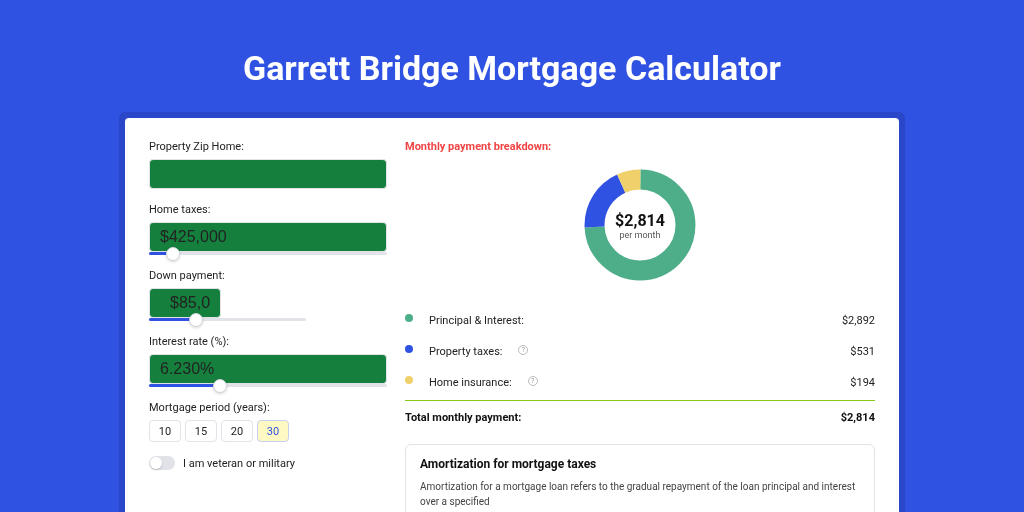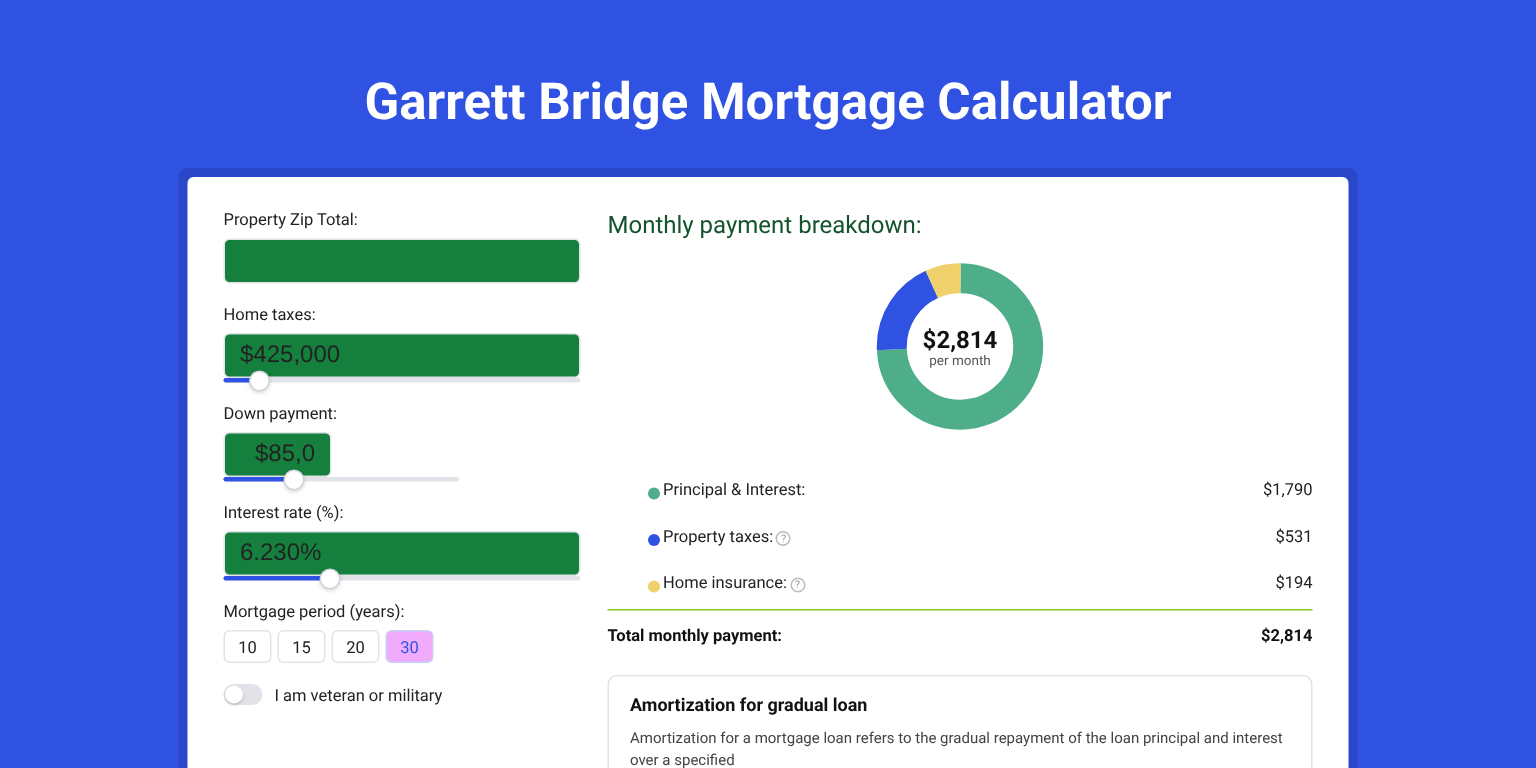--- a/index.html
+++ b/index.html
@@ -88,21 +88,21 @@
     border-radius: 4px;
     background: #fff;
     font-size: 11px;
     color: #222;
     display: flex;
     align-items: center;
     justify-content: center;
     cursor: pointer;
   }
   .period-btn.active {
-    background: #f0abfc;
+    background: #fef9c3;
     border-color: #c6d0f5;
     color: #3052e3;
   }
   .toggle-row {
     display: flex;
     align-items: center;
     gap: 8px;
     margin-top: 10px;
   }
   .toggle {
@@ -118,23 +118,23 @@
     left: 1px;
     top: 1px;
     width: 12px;
     height: 12px;
     background: #fff;
     border-radius: 50%;
     box-shadow: 0 1px 2px rgba(0,0,0,0.2);
   }
   .toggle-label { font-size: 11px; color: #222; }
   .breakdown-title {
-    font-size: 16px;
-    font-weight: 400;
-    color: #14532d;
+    font-size: 11px;
+    font-weight: 700;
+    color: #ef4444;
     margin-bottom: 12px;
   }
   .donut-wrap {
     display: flex;
     justify-content: center;
     margin-bottom: 20px;
   }
   .donut {
     position: relative;
     width: 120px;
@@ -152,21 +152,21 @@
   .donut-amount { font-weight: 700; font-size: 16px; color: #111; }
   .donut-sub { font-size: 9px; color: #555; }
   .legend-row {
     display: flex;
     align-items: center;
     justify-content: space-between;
     padding: 9px 0;
     font-size: 11px;
     color: #222;
   }
-  .legend-left { display: flex; align-items: flex-end; gap: 2px; margin-left: 27px; }
+  .legend-left { display: flex; align-items: flex-start; gap: 16px; }
   .dot { width: 8px; height: 8px; border-radius: 50%; display: inline-block; }
   .dot.green { background: #4fae8a; }
   .dot.blue { background: #3052e3; }
   .dot.yellow { background: #efd06b; }
   .info-icon {
     width: 10px;
     height: 10px;
     border: 1px solid #bbb;
     border-radius: 50%;
     display: inline-flex;
@@ -199,21 +199,21 @@
 <body>
 
 <h1 class="page-title">Garrett Bridge Mortgage Calculator</h1>
 
 <div class="card-wrap">
   <div class="card">
 
     <div class="left">
 
       <div class="field-block">
-        <div class="field-label">Property Zip Total:</div>
+        <div class="field-label">Property Zip Home:</div>
         <input class="text-input" value="" style="">
       </div>
 
       <div class="field-block">
         <div class="field-label">Home taxes:</div>
         <input class="text-input" value="$425,000" style="">
         <div class="slider-track">
           <div class="slider-fill" style="width:10%"></div>
           <div class="slider-thumb" style="left:10%"></div>
         </div>
@@ -271,21 +271,21 @@
             <div class="donut-sub">per month</div>
           </div>
         </div>
       </div>
 
       <div class="legend-row">
         <div class="legend-left">
           <span class="dot green"></span>
           <span>Principal &amp; Interest:</span>
         </div>
-        <span class="legend-value">$1,790</span>
+        <span class="legend-value">$2,892</span>
       </div>
 
       <div class="legend-row">
         <div class="legend-left">
           <span class="dot blue"></span>
           <span>Property taxes:</span>
           <span class="info-icon">?</span>
         </div>
         <span class="legend-value">$531</span>
       </div>
@@ -298,20 +298,20 @@
         </div>
         <span class="legend-value">$194</span>
       </div>
 
       <div class="total-row">
         <span>Total monthly payment:</span>
         <span>$2,814</span>
       </div>
 
       <div class="amort-box">
-        <div class="amort-title">Amortization for gradual loan</div>
+        <div class="amort-title">Amortization for mortgage taxes</div>
         <div class="amort-text">Amortization for a mortgage loan refers to the gradual repayment of the loan principal and interest over a specified</div>
       </div>
 
     </div>
 
   </div>
 </div>
 
 </body></html>

